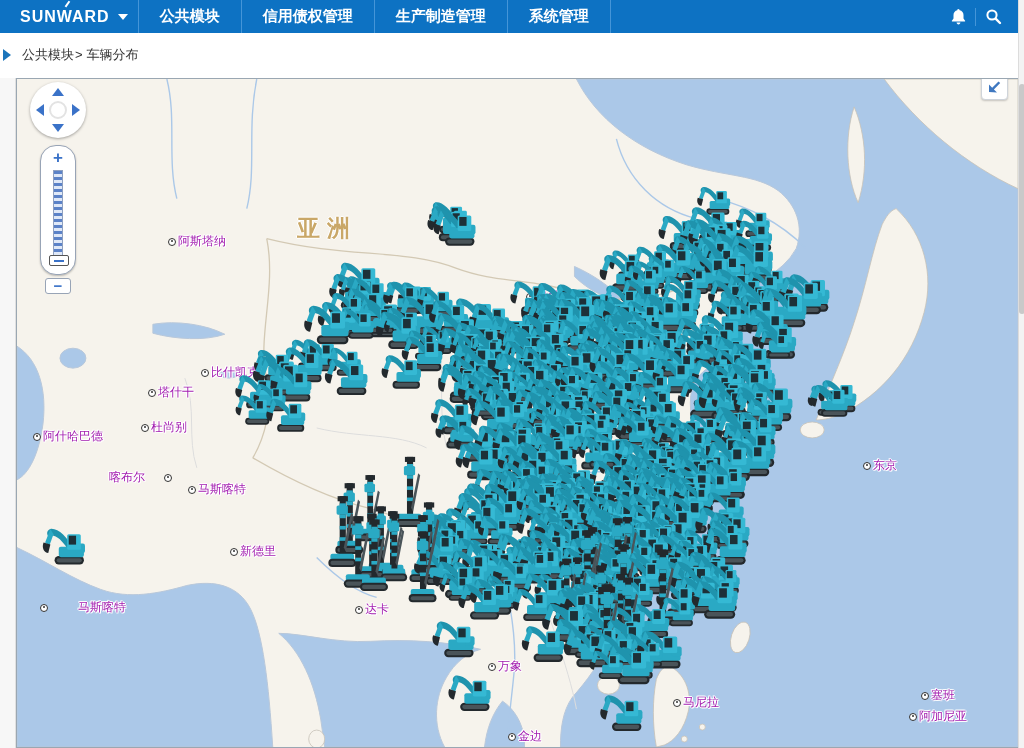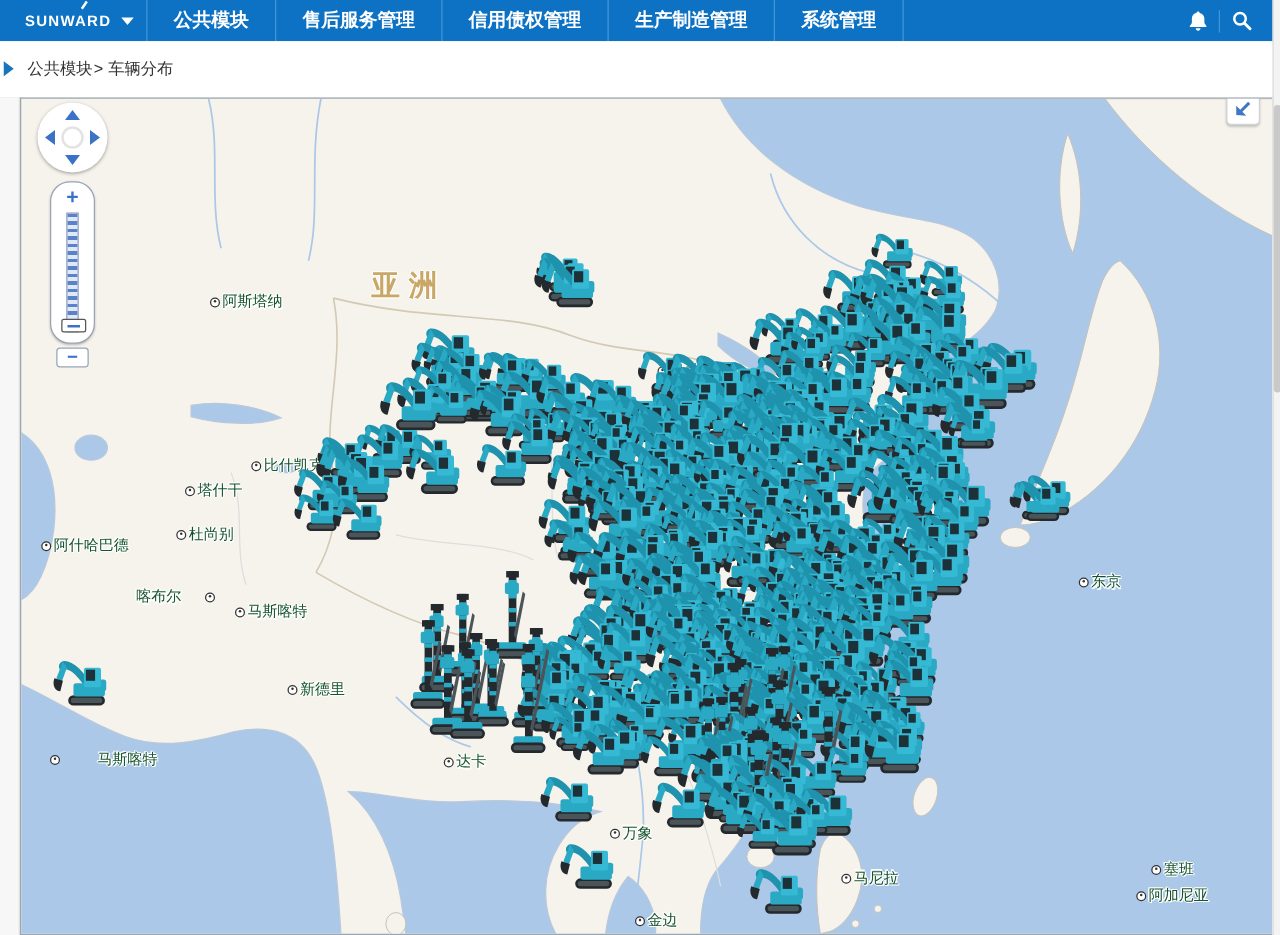--- a/index.html
+++ b/index.html
@@ -3,21 +3,21 @@
 <meta charset="utf-8">
 <style>
   * { margin:0; padding:0; box-sizing:border-box; }
   html,body { width:1024px; height:748px; overflow:hidden;
     font-family:"Liberation Sans","DejaVu Sans",sans-serif; background:#fff; }
 
   
   .navbar { position:absolute; left:0; top:0; width:1024px; height:33px;
     background:var(--navblue,#0d72c3); display:flex; align-items:stretch; color:#fff; }
   .logo-wrap { display:flex; align-items:center; padding:0 10px 0 20px; position:relative; }
-  .logo { font-size:12px; font-weight:bold; letter-spacing:1px; font-style:normal; }
+  .logo { font-size:16px; font-weight:bold; letter-spacing:1px; font-style:normal; }
   .logo-accent { position:absolute; left:66px; top:2px; width:7px; height:7px;
     border-left:2px solid #fff; transform:rotate(35deg); }
   .logo-caret { width:0; height:0; border-left:5px solid transparent; border-right:5px solid transparent;
     border-top:6px solid #fff; margin-left:8px; }
   .nav-items { display:flex; align-items:stretch; }
   .nav-item { display:flex; align-items:center; padding:0 21px; font-size:15px; font-weight:bold;
     border-left:1px solid #4495d8; cursor:pointer; white-space:nowrap; }
   .nav-item:last-child { border-right:1px solid #4495d8; }
   .nav-right { margin-left:auto; display:flex; align-items:center; padding-right:14px; }
   .icon-btn { width:34px; height:33px; display:flex; align-items:center; justify-content:center; cursor:pointer; }
@@ -43,21 +43,21 @@
 
   .ocean { fill:var(--water,#abc8e8); stroke:#b9c8da; stroke-width:1; }
   .landshape { fill:var(--land,#f6f3ec); stroke:#c6c2b8; stroke-width:0.8; }
   .river { stroke:var(--water,#abc8e8); stroke-width:1.4; fill:none; }
   .cborder { stroke:#d3c9b4; stroke-width:1.3; fill:none; }
   .pborder { stroke:#dddddd; stroke-width:1; fill:none; }
 
   .mTeal { fill:var(--teal,#2aa9c4); } .mTeal2 { fill:#35b9d4; } .mTealD { fill:#1f93ad; }
   .mDark { fill:var(--mdark,#23292d); } .mGray { fill:#4a5459; } .mWin { fill:#1d3138; }
 
-  .city { position:absolute; display:flex; align-items:center; font-size:12px; color:#14532d;
+  .city { position:absolute; display:flex; align-items:center; font-size:12px; color:#a21caf;
     white-space:nowrap; text-shadow:-1px 0 #fff,1px 0 #fff,0 -1px #fff,0 1px #fff,1px 1px #fff,-1px -1px #fff; }
   .city .dot { width:8px; height:8px; border:1.5px solid #333; border-radius:50%; background:#fff;
     position:relative; margin:0 2px; flex:0 0 auto; }
   .city .dot::after { content:""; position:absolute; left:1.5px; top:1.5px; width:2px; height:2px;
     background:#333; border-radius:50%; }
   .region-label { position:absolute; font-size:23px; font-weight:bold; letter-spacing:7px;
     color:var(--regiongold,#c9a767); text-shadow:-1px 0 #fff,1px 0 #fff,0 -1px #fff,0 1px #fff; }
 
   
   .pan-ctrl { position:absolute; left:13px; top:3px; width:56px; height:56px; background:#fff;
@@ -97,21 +97,20 @@
 <body>
 
 <div class="navbar">
   <div class="logo-wrap">
     <span class="logo">SUNWARD</span>
     <span class="logo-accent"></span>
     <span class="logo-caret"></span>
   </div>
   <div class="nav-items">
     <div class="nav-item">公共模块</div>
-    <div class="nav-item">售后服务管理</div>
     <div class="nav-item">信用债权管理</div>
     <div class="nav-item">生产制造管理</div>
     <div class="nav-item">系统管理</div>
   </div>
   <div class="nav-right">
     <div class="icon-btn">
       <svg width="17" height="18" viewBox="0 0 17 18">
           <path fill="#fff" d="M8.5 1.2c.7 0 1.2.5 1.2 1.1 2.3.5 3.8 2.3 3.8 4.7v3.4l1.6 2.3c.3.4 0 .9-.5.9H2.4c-.5 0-.8-.5-.5-.9L3.5 10.4V6.9c0-2.4 1.5-4.2 3.8-4.7 0-.6.5-1.1 1.2-1.1zM6.6 14.6h3.8c0 1.1-.8 1.9-1.9 1.9s-1.9-.8-1.9-1.9z"></path>
         </svg>
     </div>

